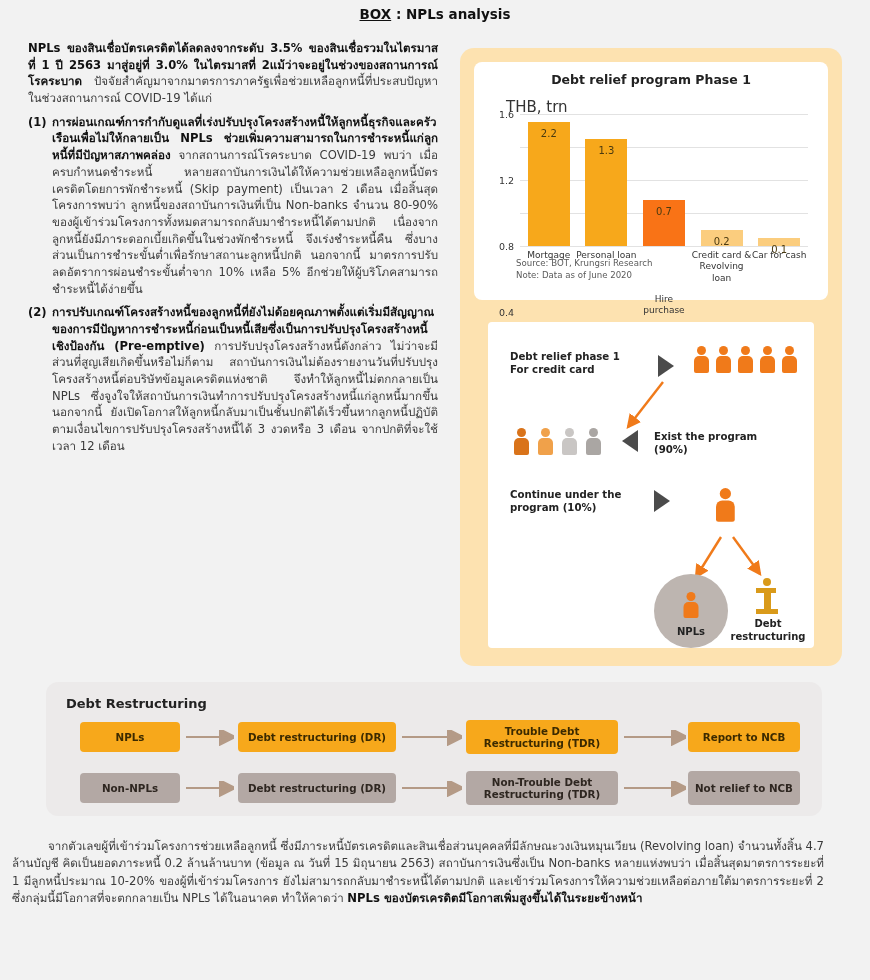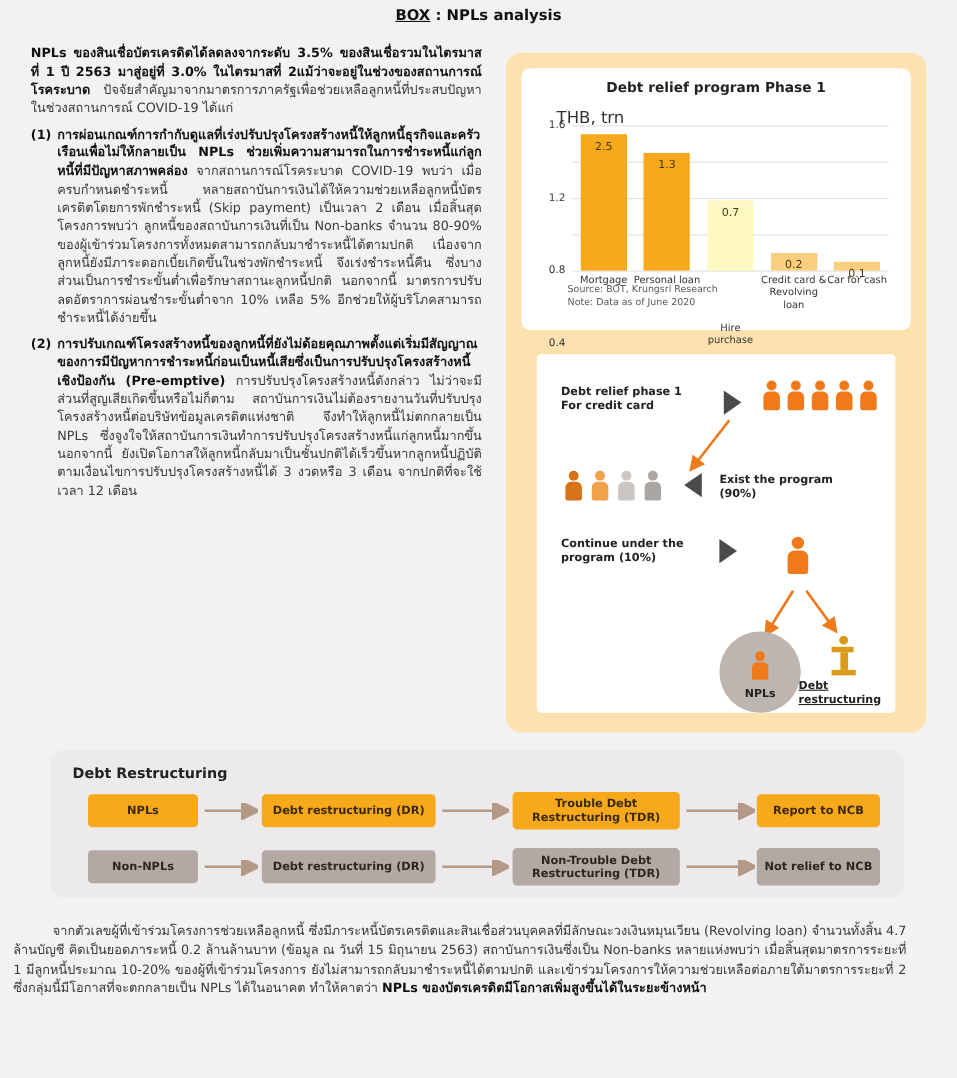--- a/index.html
+++ b/index.html
@@ -88,21 +88,21 @@
   .person .body{width:15px;height:17px;border-radius:5px 5px 2px 2px;margin-top:1px;}
   .npl-circle{
     position:absolute;width:74px;height:74px;border-radius:50%;
     background:#bdb5b0;
   }
   .npl-circle .lab{
     position:absolute;left:0;bottom:11px;width:74px;text-align:center;
     font-size:10px;font-weight:bold;color:#222;
   }
   .dr-label{
-    position:absolute;font-size:10px;font-weight:bold;color:#222;text-align:left;line-height:1.25;text-decoration:underline;
+    position:absolute;font-size:10px;font-weight:bold;color:#222;text-align:center;line-height:1.25;
   }
   .arrow-svg{position:absolute;left:0;top:0;width:326px;height:326px;}
 
   
   .band{
     position:absolute;left:46px;top:682px;width:776px;height:134px;
     background:#eceaea;border-radius:12px;
   }
   .band-title{
     position:absolute;left:66px;top:696px;font-size:13px;font-weight:bold;color:#222;
@@ -168,28 +168,28 @@
         <div class="gridline" style="top: 66px;">
           <div class="axis-y-lab" style="top: 66px;">0.8</div>
         </div>
         <div class="gridline" style="top: 33px;">
           <div class="axis-y-lab" style="top: 33px;">1.2</div>
         </div>
         <div class="gridline" style="top: 0px;">
           <div class="axis-y-lab" style="top: 0px;">1.6</div>
         </div>
         <div class="bar" style="left: 7.8px; height: 123.75px; background: rgb(247, 168, 27);">
-          <div class="bar-val">2.5</div>
+          <div class="bar-val">2.2</div>
         </div>
         <div class="bar-cat" style="left: -2.2px;">Mortgage</div>
         <div class="bar" style="left: 65.4px; height: 107.25px; background: rgb(247, 168, 27);">
           <div class="bar-val">1.3</div>
         </div>
         <div class="bar-cat" style="left: 55.4px;">Personal loan</div>
-        <div class="bar" style="left: 123px; height: 64px; background: #fef9c3;">
+        <div class="bar" style="left: 123px; height: 46px; background: #f97316;">
           <div class="bar-val">0.7</div>
         </div>
         <div class="bar-cat" style="left: 113px; margin-top: 44px;">Hire purchase</div>
         <div class="bar" style="left: 180.6px; height: 16.5px; background: rgb(251, 205, 126);">
           <div class="bar-val">0.2</div>
         </div>
         <div class="bar-cat" style="left: 170.6px;">Credit card &amp; Revolving loan</div>
         <div class="bar" style="left: 238.2px; height: 8.25px; background: rgb(251, 205, 126);">
           <div class="bar-val">0.1</div>
         </div>

